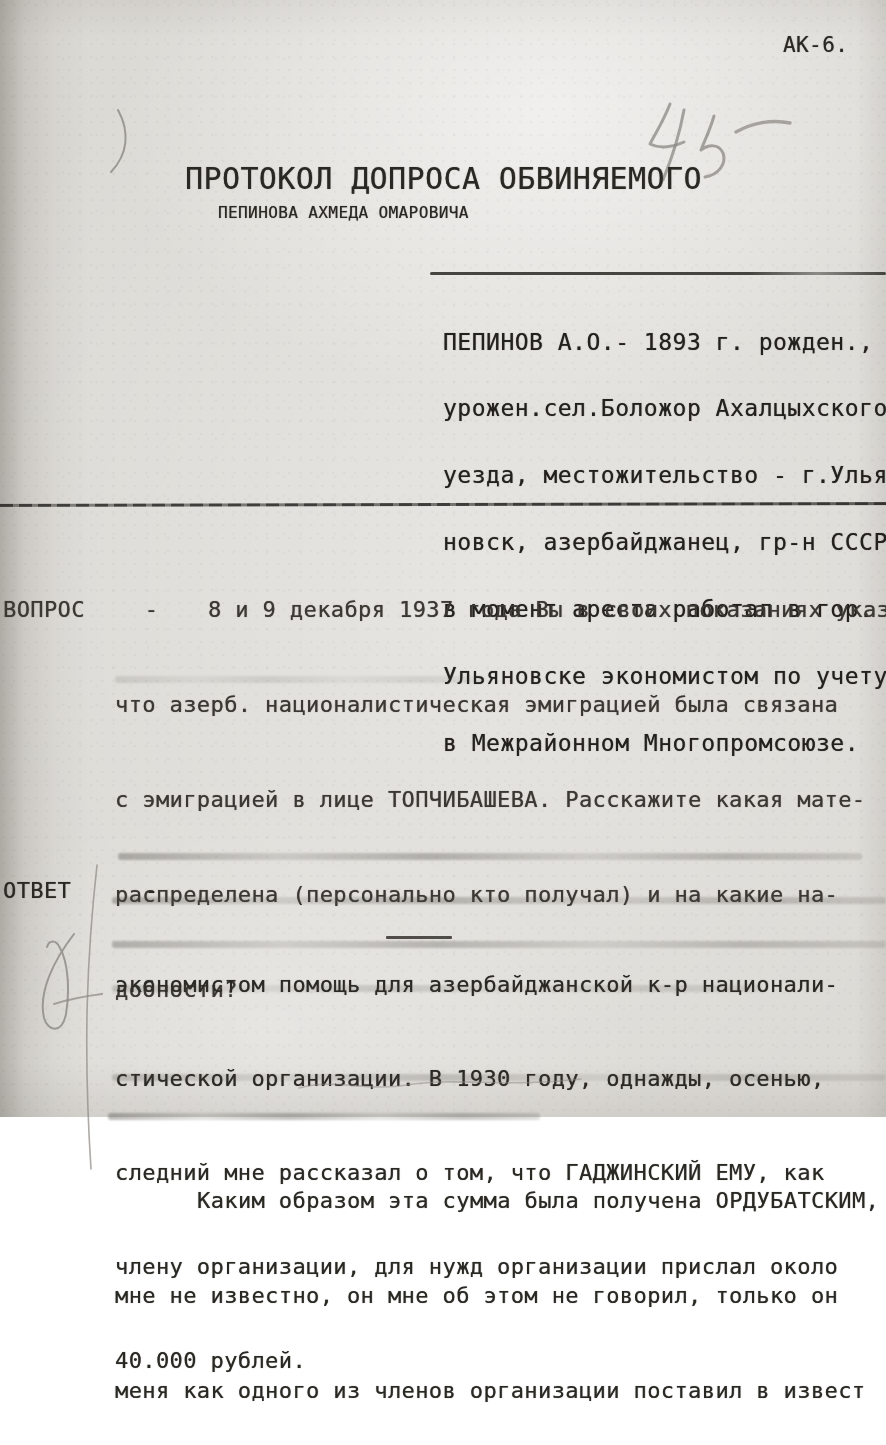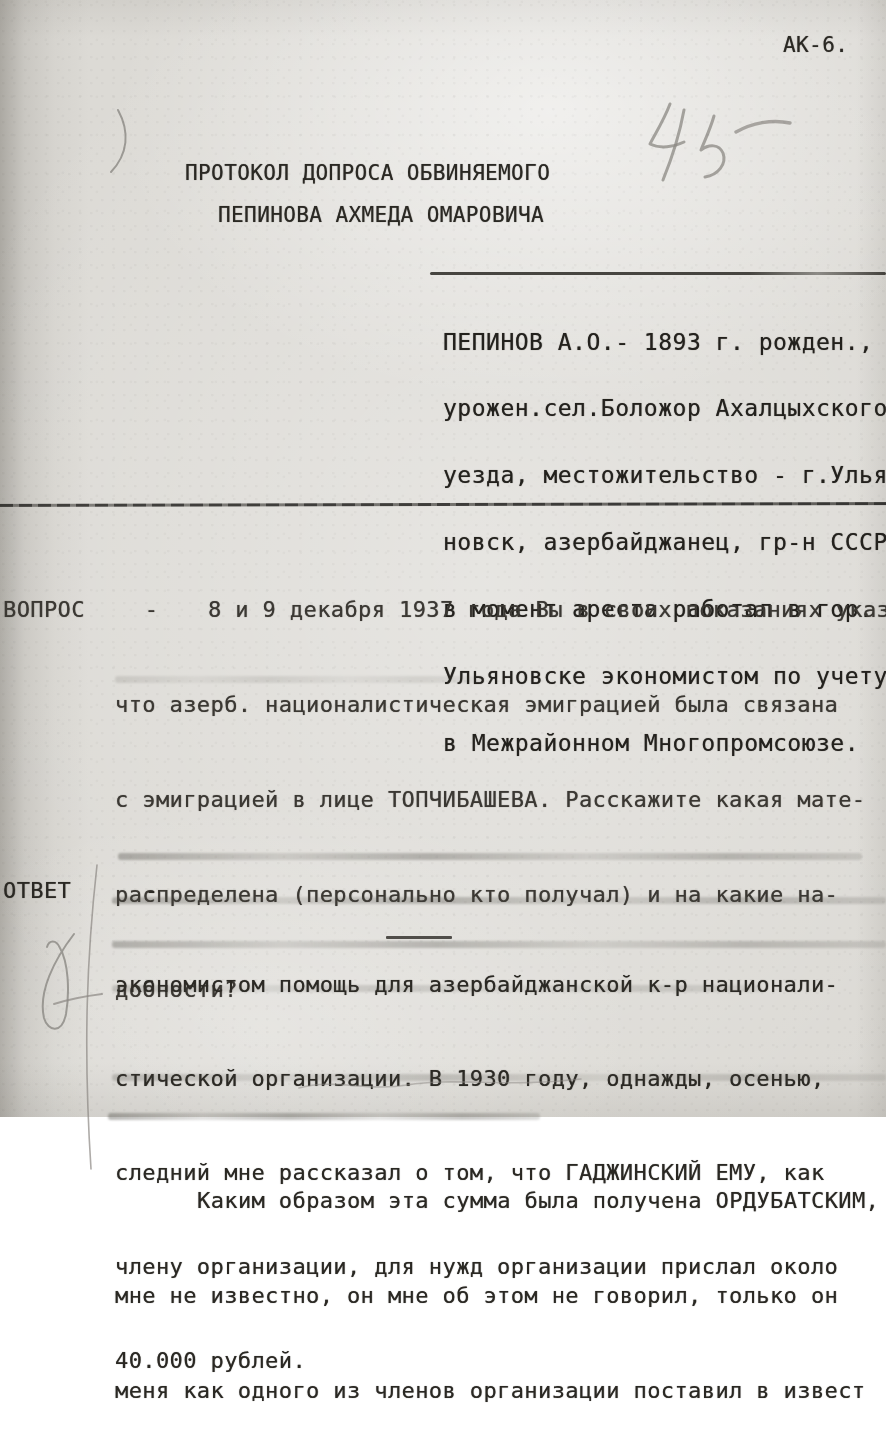--- a/index.html
+++ b/index.html
@@ -28,22 +28,22 @@
     background-size:11px 13px, 17px 19px;
     opacity:.8;
   }
   .abs{position:absolute;}
   .typed{
     color:#2a2823;white-space:pre;
     text-shadow:0 0 1px rgba(42,40,35,.55), .4px .4px 0 rgba(42,40,35,.25);
     letter-spacing:.4px;
   }
   #corner-code{left:783px;top:33px;font-size:21px;}
-  #title1{left:185px;top:161px;font-size:21px;}
-  #title2{left:218px;top:203px;font-size:21px;}
+  #title1{left:185px;top:161px;font-size:30px;}
+  #title2{left:218px;top:203px;font-size:16px;}
   #date-line{left:448px;top:245px;font-size:23px;letter-spacing:2.6px;}
   #date-underline{left:430px;top:272px;width:456px;height:3px;
     background:linear-gradient(90deg,#2a2823 70%,rgba(42,40,35,.55) 85%,#2a2823);
     opacity:.85;border-radius:2px;}
   #bio{left:443px;top:286px;font-size:23px;line-height:22.3px;letter-spacing:.5px;color:#23211d;}
   #bio .bio-line{height:22.3px;}
 
   
   #fold-line{left:0;top:503px;width:886px;height:3px;
     background:

